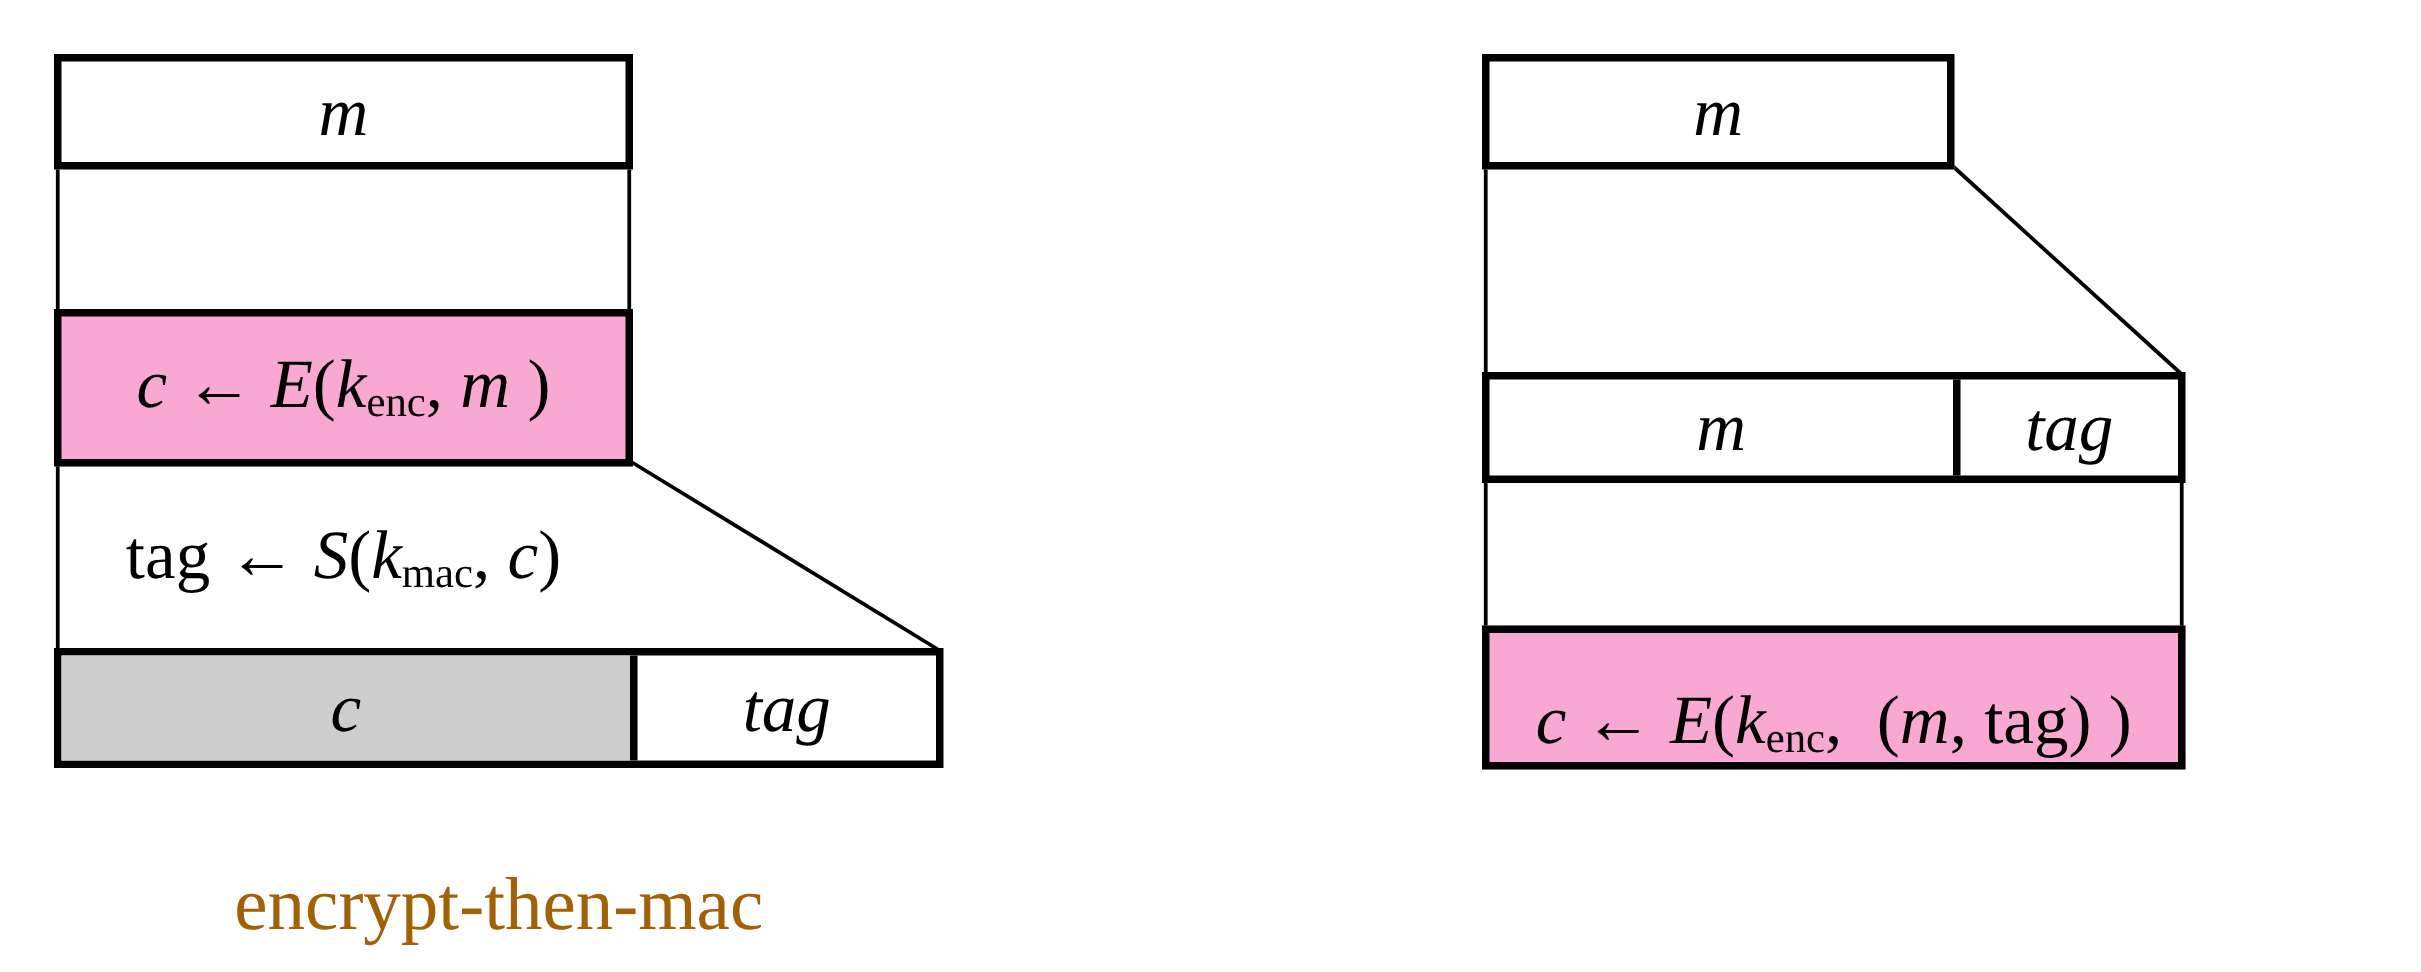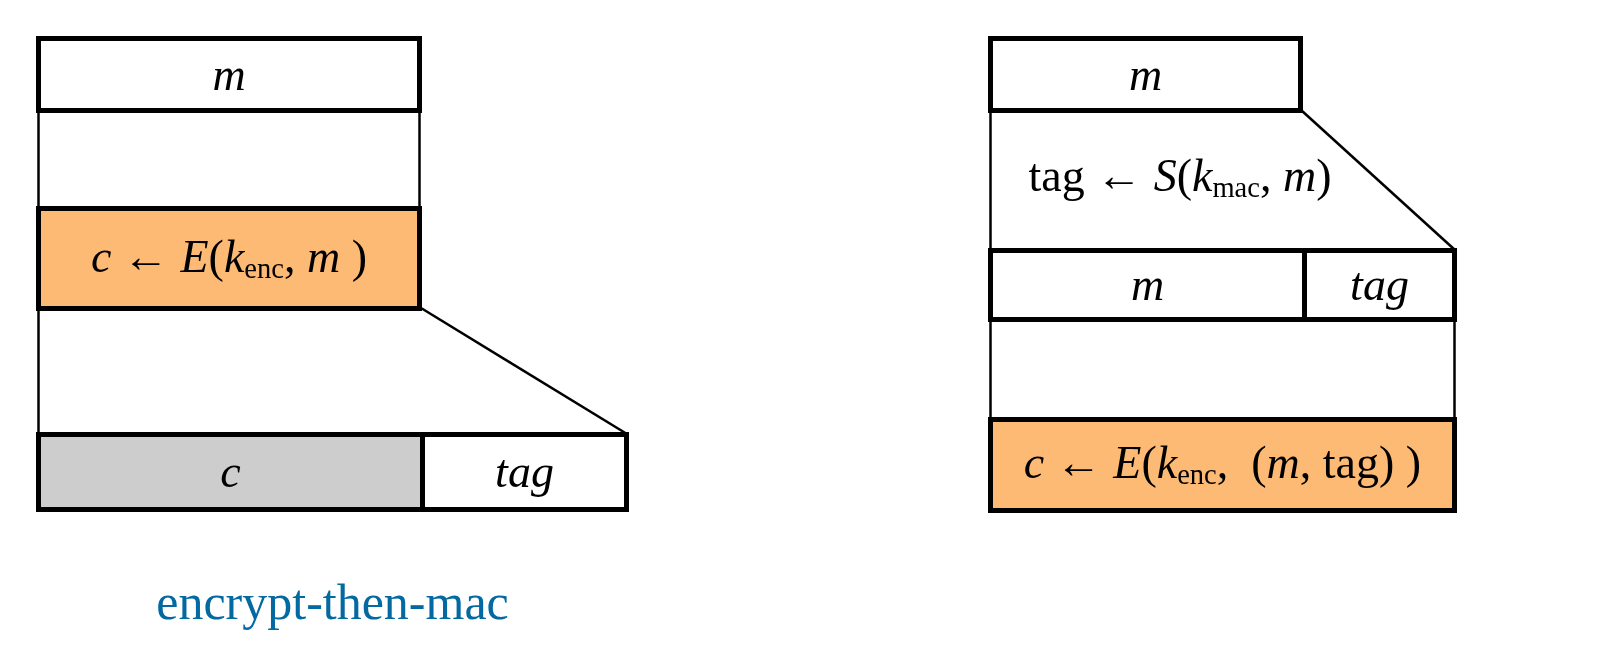--- a/index.html
+++ b/index.html
@@ -16,21 +16,21 @@
     overflow: hidden;
   }
   .abs { position: absolute; box-sizing: border-box; }
   .box {
     border: 5px solid #000000;
     background: #ffffff;
     display: flex;
     align-items: center;
     justify-content: center;
   }
-  .box.gray { background: #fdba74; }
+  .box.gray { background: #f9a8d4; }
   .split-row {
     border: 5px solid #000000;
     background: #ffffff;
     display: flex;
     align-items: stretch;
   }
   .split-row .cell {
     display: flex;
     align-items: center;
     justify-content: center;
@@ -52,21 +52,21 @@
   }
   .m-i { font-style: italic; }
   .m-sub {
     font-size: 0.62em;
     font-style: normal;
     vertical-align: -0.22em;
     letter-spacing: 0;
   }
   .caption {
     font-size: 50px;
-    color: #0369a1;
+    color: #a16207;
     text-align: center;
     line-height: 64px;
     white-space: pre;
   }
   #connector-svg { position: absolute; left: 0; top: 0; }
   #connector-svg line { stroke: #000000; stroke-width: 2.5; }
 </style>
 </head>
 <body>
 
@@ -86,47 +86,47 @@
   </svg>
 
   <div class="abs box" style="left:36px; top:36px; width:386px; height:77px;">
     <span class="math"><span class="m-i">m</span></span>
   </div>
 
   <div class="abs box gray" style="left:36px; top:206px; width:386px; height:105px;">
     <span class="math"><span class="m-i">c</span><span> ← </span><span class="m-i">E</span><span>(</span><span class="m-i">k</span><span class="m-sub">enc</span><span>, </span><span class="m-i">m</span><span> )</span></span>
   </div>
 
+  <div class="abs freetext" style="left:36px; top:330px; width:386px; height:84px;">
+    <span class="math"><span>tag ← </span><span class="m-i">S</span><span>(</span><span class="m-i">k</span><span class="m-sub">mac</span><span>, </span><span class="m-i">c</span><span>)</span></span>
+  </div>
 
   <div class="abs split-row" style="left:36px; top:432px; width:593px; height:80px;">
     <div class="cell first gray" style="width:384px;">
       <span class="math"><span class="m-i">c</span></span>
     </div>
     <div class="cell second">
       <span class="math"><span>tag</span></span>
     </div>
   </div>
 
   <div class="abs caption" style="left:36px; top:570px; width:593px; height:64px;">encrypt-then-mac</div>
 
   <div class="abs box" style="left:988px; top:36px; width:315px; height:77px;">
     <span class="math"><span class="m-i">m</span></span>
   </div>
 
-  <div class="abs freetext" style="left:988px; top:140px; width:384px; height:76px;">
-    <span class="math"><span>tag ← </span><span class="m-i">S</span><span>(</span><span class="m-i">k</span><span class="m-sub">mac</span><span>, </span><span class="m-i">m</span><span>)</span></span>
-  </div>
 
   <div class="abs split-row" style="left:988px; top:248px; width:469px; height:74px;">
     <div class="cell first" style="width:314px;">
       <span class="math"><span class="m-i">m</span></span>
     </div>
     <div class="cell second">
       <span class="math"><span>tag</span></span>
     </div>
   </div>
 
-  <div class="abs box gray" style="left:988px; top:417px; width:469px; height:96px;">
+  <div class="abs box gray" style="left:988px; top:417px; width:469px; height:96px;align-items:flex-end;">
     <span class="math"><span class="m-i">c</span><span> ← </span><span class="m-i">E</span><span>(</span><span class="m-i">k</span><span class="m-sub">enc</span><span>, (</span><span class="m-i">m</span><span>, tag) )</span></span>
   </div>
 
 
 </div>
 
 </body></html>

